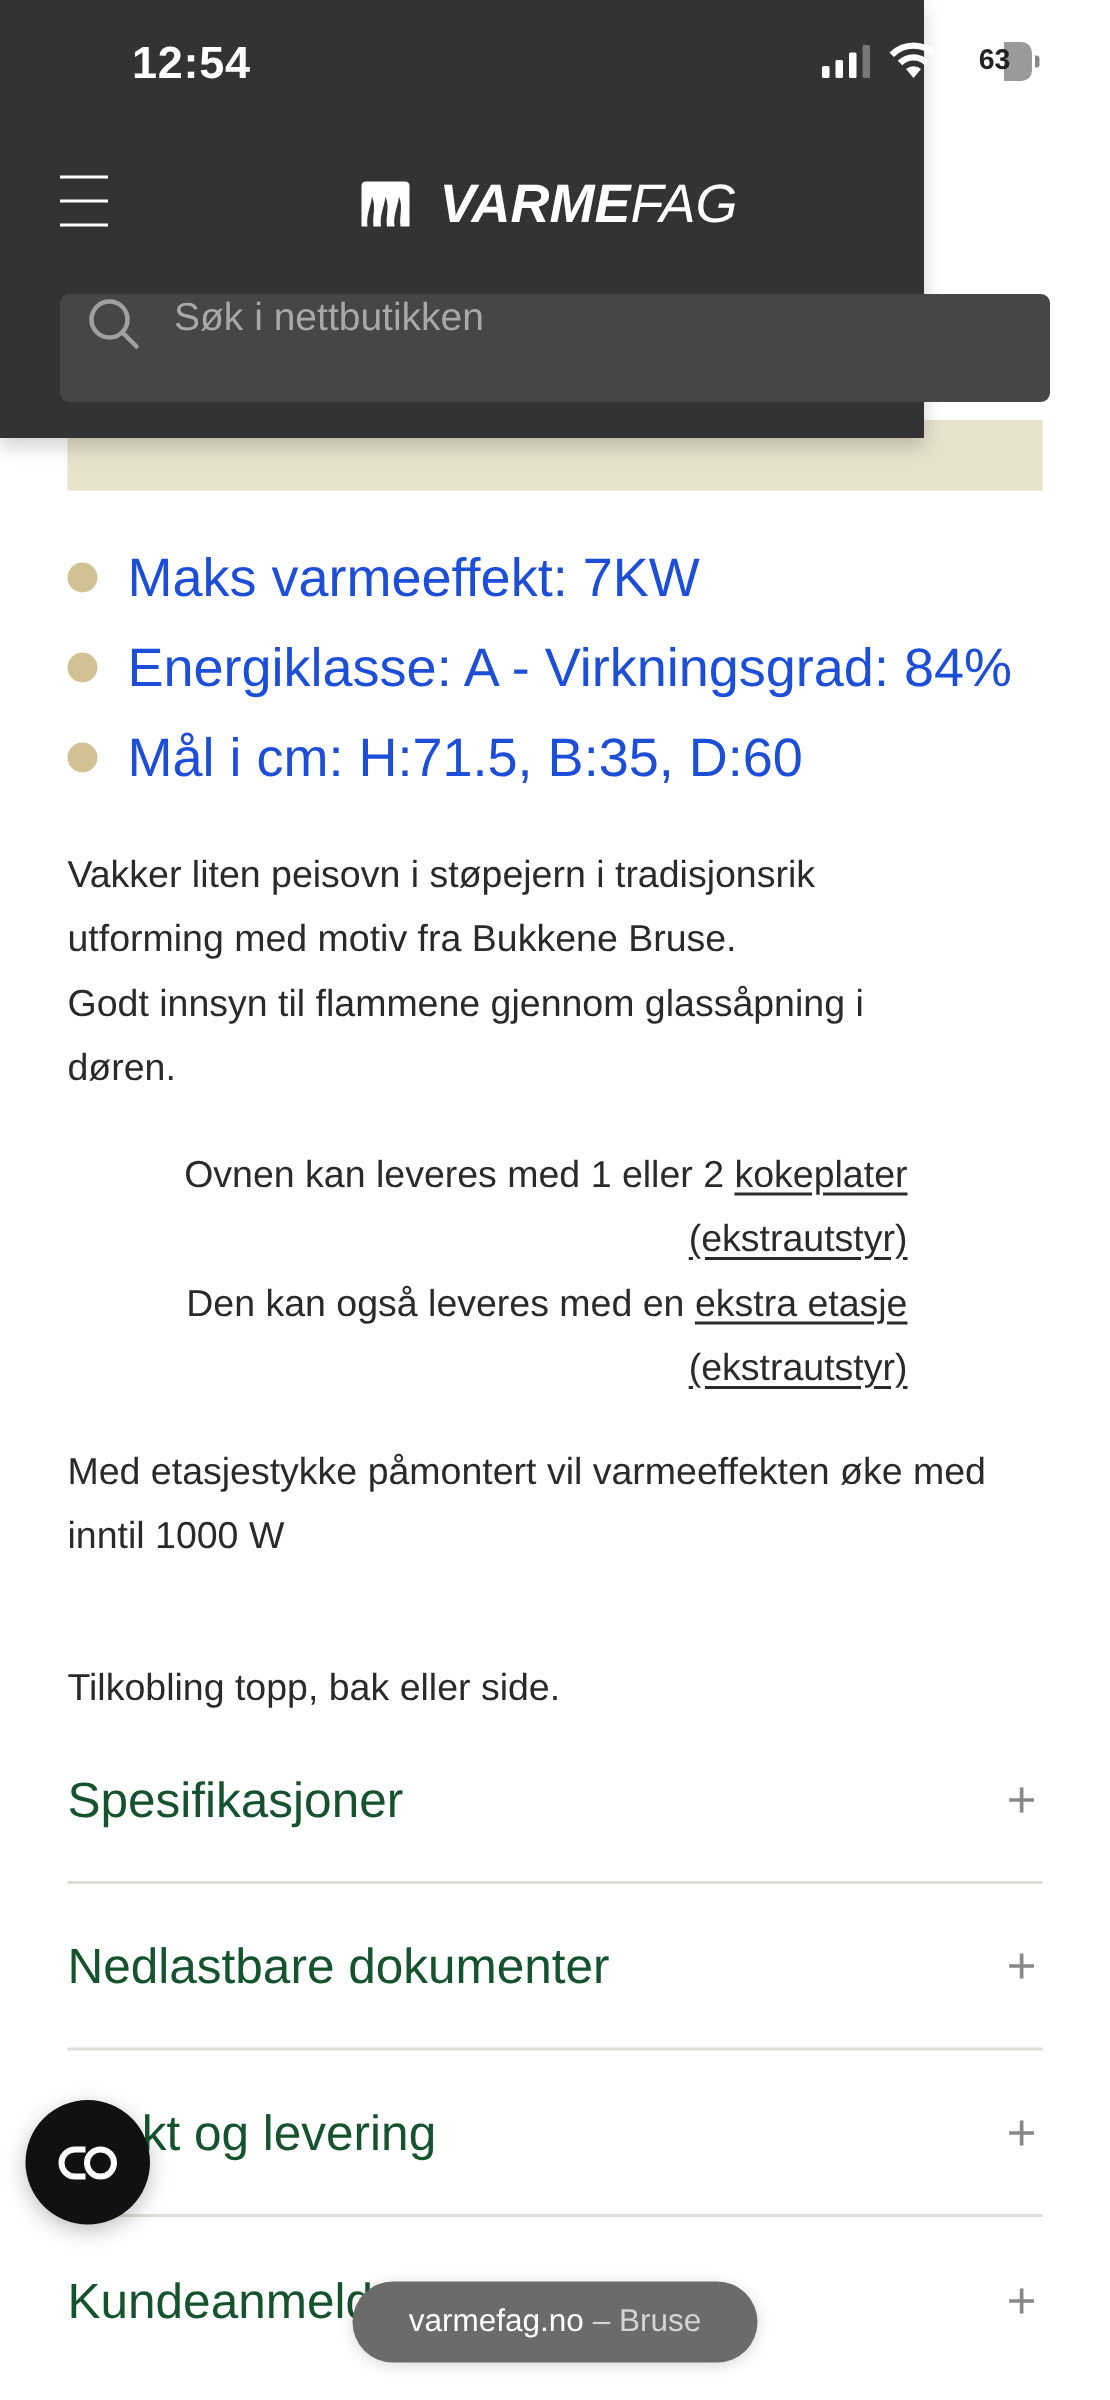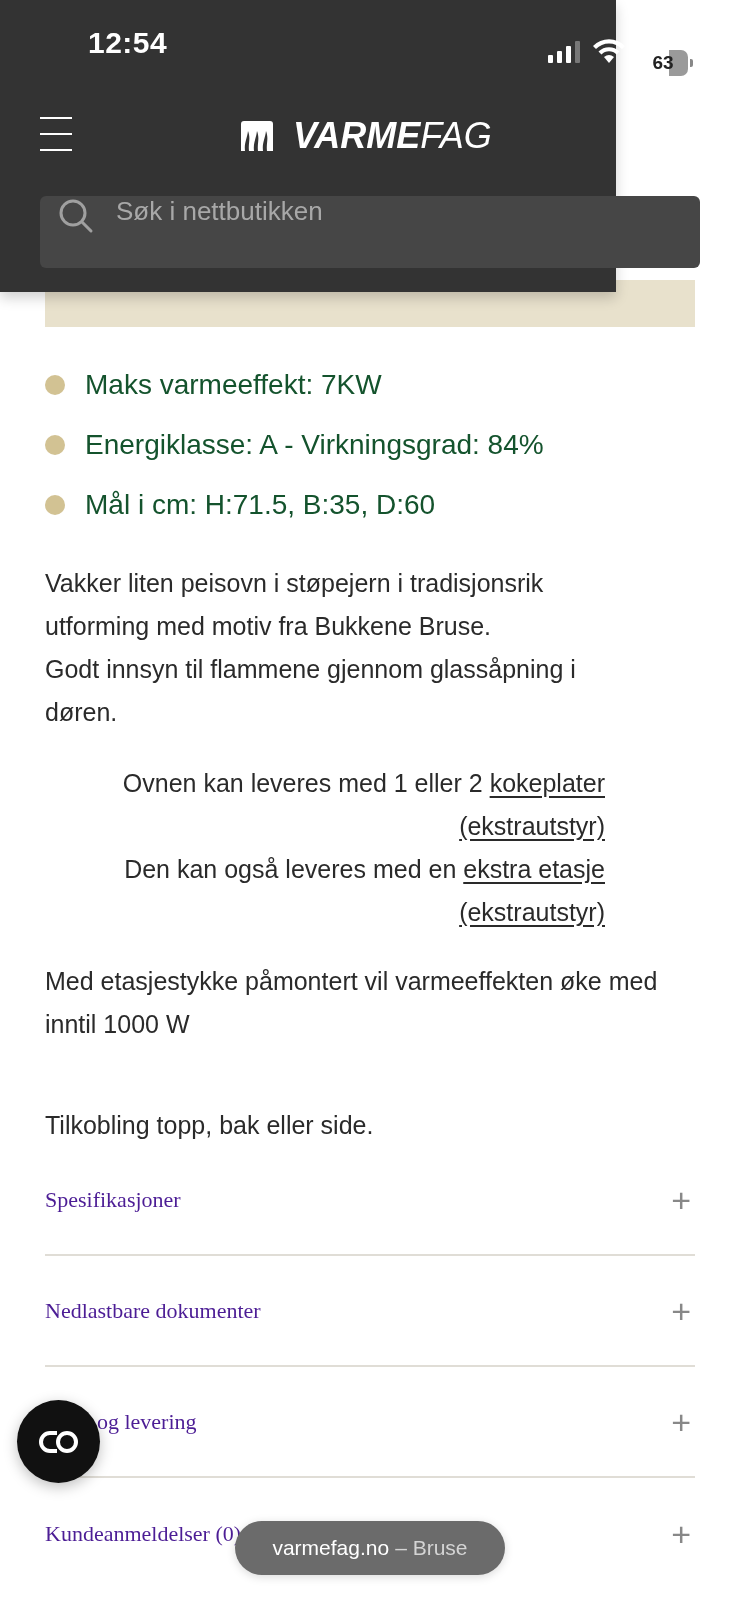--- a/index.html
+++ b/index.html
@@ -17,21 +17,21 @@
     color: #fff; letter-spacing: 0.5px;
   }
   .status-icons { position: absolute; right: 52px; top: 28px; display: flex; align-items: center; gap: 12px; }
   .signal { display: flex; align-items: flex-end; gap: 4px; height: 22px; }
   .signal span { display: block; width: 5px; background: #fff; border-radius: 1px; }
   .signal span.dim { background: #777; }
   .battery {
     position: relative; width: 50px; height: 26px; border-radius: 7px;
     background: linear-gradient(to right, #fff 0 63%, #9a9a9a 63% 100%);
     display: flex; align-items: center; justify-content: center;
-    font-weight: 700; font-size: 19px; color: #222; margin-top: 22px;
+    font-weight: 700; font-size: 19px; color: #222;
   }
   .battery::after {
     content: ""; position: absolute; right: -5px; top: 9px; width: 3px; height: 8px;
     background: #888; border-radius: 0 2px 2px 0;
   }
 
   .nav-row { position: absolute; top: 100px; left: 0; width: 740px; height: 80px; }
   .hamburger { position: absolute; left: 40px; top: 17px; width: 32px; height: 34px; cursor: pointer; }
   .hamburger span { position: absolute; left: 0; width: 32px; height: 2px; background: #fff; }
   .logo { position: absolute; left: 240px; top: 16px; height: 40px; display: flex; align-items: center; gap: 19px; font-style: italic; }
@@ -53,42 +53,42 @@
   .search input::placeholder { color: #a8a8a8; }
 
   .beige-bar {
     position: absolute; left: 45px; top: 280px; width: 650px; height: 47px;
     background: #e8e1cc;
   }
 
   .content { position: absolute; left: 45px; top: 360px; width: 650px; }
   .bullets { list-style: none; }
   .bullets li {
-    position: relative; padding-left: 40px; font-size: 28px; height: 60px; line-height: 50px;
-    color: #14532d;
+    position: relative; padding-left: 40px; font-size: 36px; height: 60px; line-height: 50px;
+    color: #1d4ed8;
   }
   .bullets li::before {
     content: ""; position: absolute; left: 0; top: 15px; width: 20px; height: 20px;
     border-radius: 50%; background: #d2c293;
   }
 
   .para { font-size: 25px; line-height: 43px; color: #2a2a2a; margin-top: 0; }
   .para a { color: #2a2a2a; text-decoration: underline; text-underline-offset: 4px; }
   .p1 { position: absolute; top: 202px; }
   .p2 { position: absolute; top: 402px; text-align: right; }
   .p3 { position: absolute; top: 600px; }
   .p4 { position: absolute; top: 744px; }
 
   .accordion { position: absolute; left: 45px; top: 1145px; width: 650px; }
   .acc-item {
     height: 111px; border-bottom: 2px solid #e0ddd6; display: flex; align-items: center;
     justify-content: space-between; cursor: pointer;
   }
   .acc-item:last-child { border-bottom: none; }
-  .acc-label { font-size: 22px; color: #4c1d95; font-family: Liberation Serif, serif; }
+  .acc-label { font-size: 33px; color: #14532d; }
   .acc-plus { font-size: 34px; color: #888; font-weight: 300; margin-right: 4px; line-height: 1; }
 
   .chat-btn {
     position: absolute; left: 17px; top: 1400px; width: 83px; height: 83px; border-radius: 50%;
     background: #111; display: flex; align-items: center; justify-content: center;
     box-shadow: 0 4px 14px rgba(0,0,0,0.25); z-index: 6; cursor: pointer;
   }
 
   .url-pill {
     position: absolute; left: 235px; top: 1521px; width: 270px; height: 54px; border-radius: 27px;

